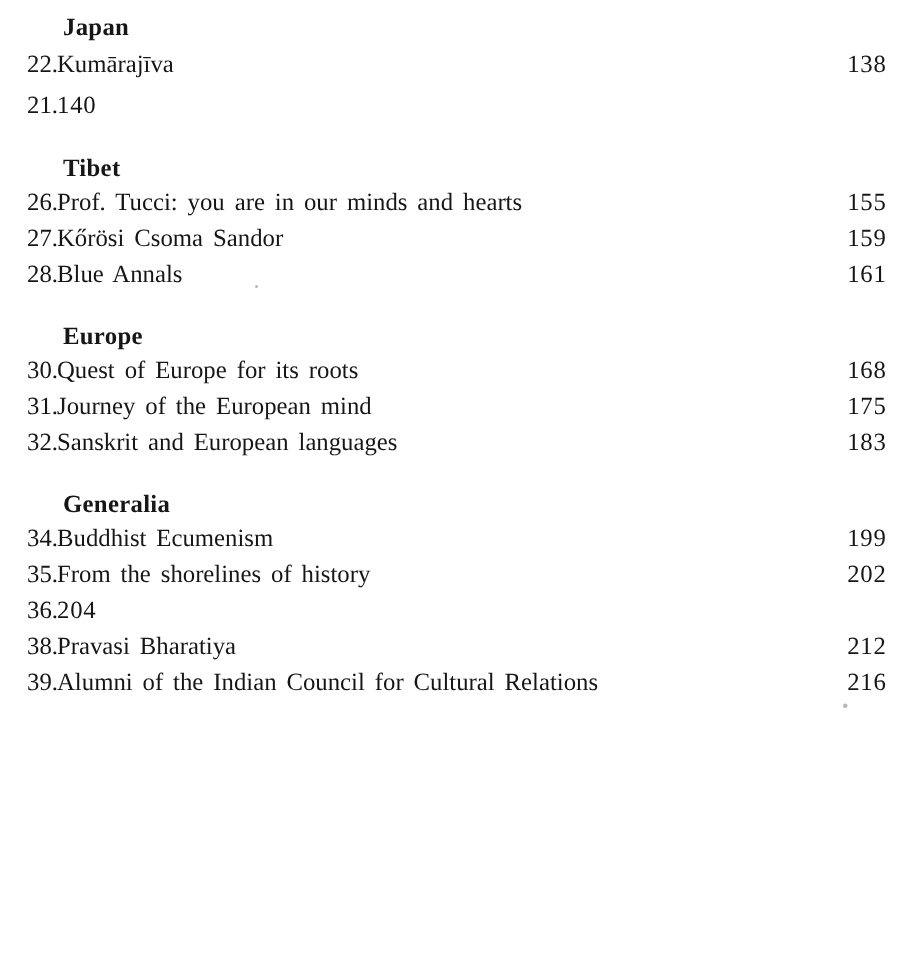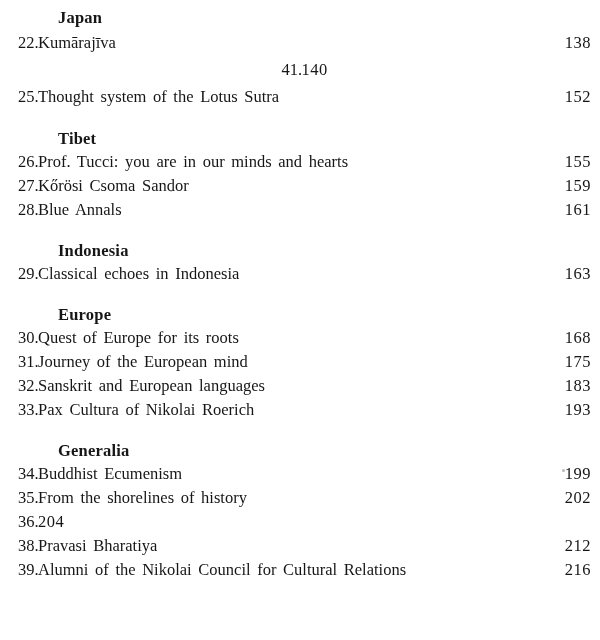--- a/index.html
+++ b/index.html
@@ -20,42 +20,41 @@
     padding-top: 7px;
   }
   .section {
     margin-top: 18px;
   }
   .section:first-child {
     margin-top: 0;
   }
   .heading {
     margin: 0;
-    padding-left: 58px;
+    padding-left: 42px;
     height: 22px;
     line-height: 22px;
     font-size: 16.5px;
     font-weight: bold;
     letter-spacing: 0.2px;
   }
   .row {
     display: flex;
     align-items: baseline;
     height: 24px;
     line-height: 24px;
     padding: 0 9px 0 18px;
     font-size: 16.5px;
     word-spacing: 2.5px;
     white-space: nowrap;
   }
   
   .section:first-child .row {
     height: 27px;
     line-height: 27px;
-    justify-content: center;
   }
   .no {
     flex: 0 0 20px;
     width: 20px;
   }
   .title {
     flex: 1 1 auto;
     overflow: hidden;
   }
   .pg {
@@ -84,30 +83,25 @@
   <section class="section">
     <h2 class="heading">Japan</h2>
     <div class="rows">
   <div class="row">
     <span class="no">22.</span>
     <span class="title">Kumārajīva</span>
     <span class="pg">138</span>
   </div>
 
   <div class="row">
-    <span class="no">41.</span>
+    <span class="no">21.</span>
     <span class="pg">140</span>
   </div>
 
 
-  <div class="row">
-    <span class="no">25.</span>
-    <span class="title">Thought system of the Lotus Sutra</span>
-    <span class="pg">152</span>
-  </div>
 </div>
   </section>
 
   <section class="section">
     <h2 class="heading">Tibet</h2>
     <div class="rows">
   <div class="row">
     <span class="no">26.</span>
     <span class="title">Prof. Tucci: you are in our minds and hearts</span>
     <span class="pg">155</span>
@@ -120,30 +114,20 @@
   </div>
 
   <div class="row">
     <span class="no">28.</span>
     <span class="title">Blue Annals</span>
     <span class="pg">161</span>
   </div>
 </div>
   </section>
 
-  <section class="section">
-    <h2 class="heading">Indonesia</h2>
-    <div class="rows">
-  <div class="row">
-    <span class="no">29.</span>
-    <span class="title">Classical echoes in Indonesia</span>
-    <span class="pg">163</span>
-  </div>
-</div>
-  </section>
 
   <section class="section">
     <h2 class="heading">Europe</h2>
     <div class="rows">
   <div class="row">
     <span class="no">30.</span>
     <span class="title">Quest of Europe for its roots</span>
     <span class="pg">168</span>
   </div>
 
@@ -152,25 +136,20 @@
     <span class="title">Journey of the European mind</span>
     <span class="pg">175</span>
   </div>
 
   <div class="row">
     <span class="no">32.</span>
     <span class="title">Sanskrit and European languages</span>
     <span class="pg">183</span>
   </div>
 
-  <div class="row">
-    <span class="no">33.</span>
-    <span class="title">Pax Cultura of Nikolai Roerich</span>
-    <span class="pg">193</span>
-  </div>
 </div>
   </section>
 
   <section class="section">
     <h2 class="heading">Generalia</h2>
     <div class="rows">
   <div class="row">
     <span class="no">34.</span>
     <span class="title">Buddhist Ecumenism</span>
     <span class="pg">199</span>
@@ -189,21 +168,21 @@
 
 
   <div class="row">
     <span class="no">38.</span>
     <span class="title">Pravasi Bharatiya</span>
     <span class="pg">212</span>
   </div>
 
   <div class="row">
     <span class="no">39.</span>
-    <span class="title">Alumni of the Nikolai Council for Cultural Relations</span>
+    <span class="title">Alumni of the Indian Council for Cultural Relations</span>
     <span class="pg">216</span>
   </div>
 </div>
   </section>
 </div>
   <div class="speck speck-1"></div>
   <div class="speck speck-2"></div>
 </div>
 
 </body></html>

